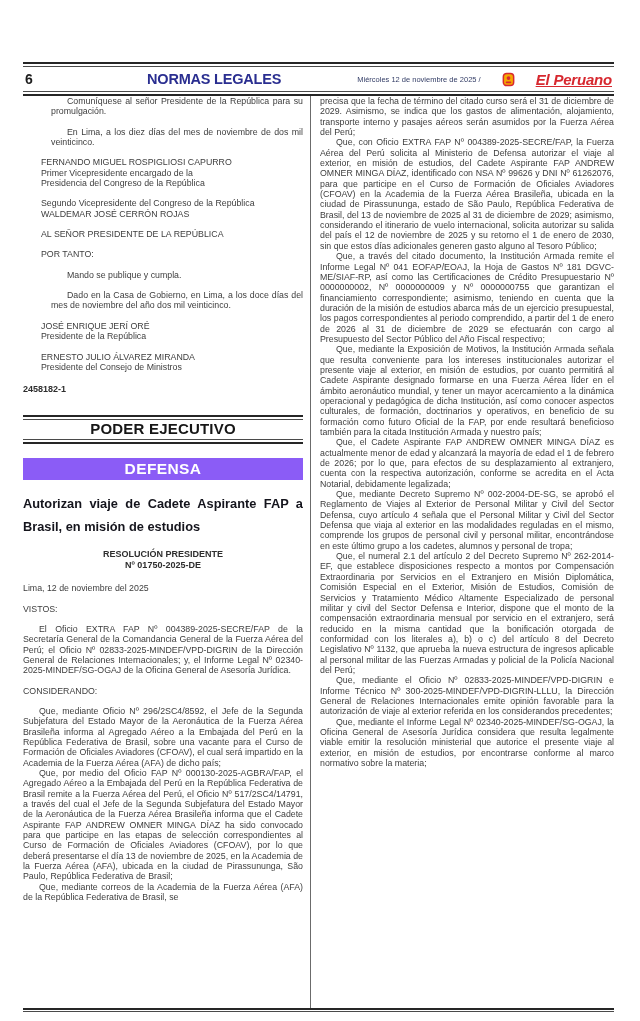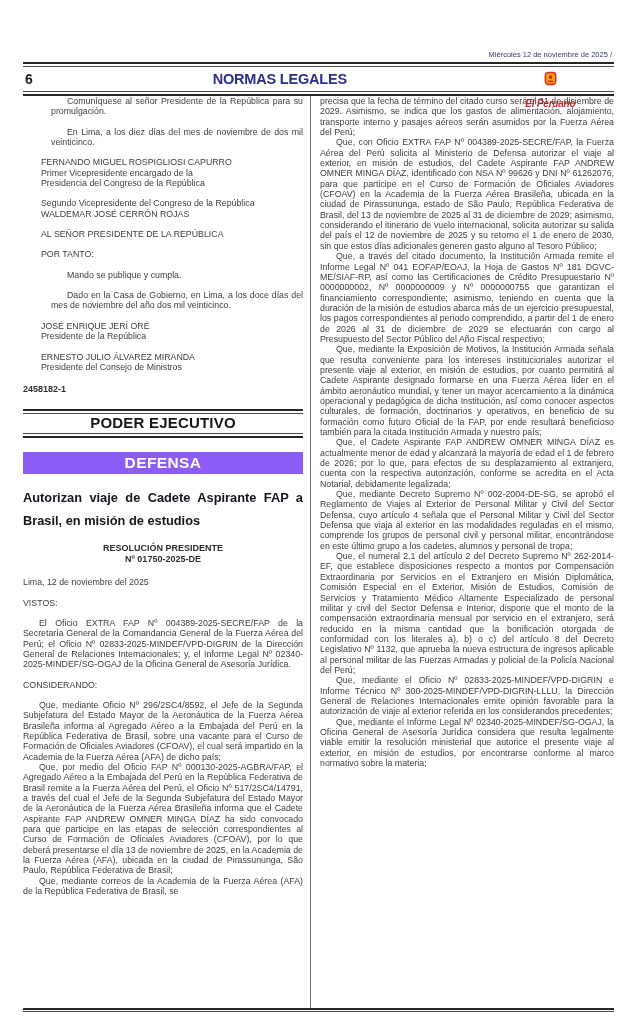--- a/index.html
+++ b/index.html
@@ -11,39 +11,39 @@
   
   .header { position:absolute; top:62px; left:23px; right:26px; }
   .hr-strong { height:5px; border-top:2.5px solid #262626; border-bottom:1px solid #4a4a4a; }
   .hr-strong2 { height:5px; border-top:1px solid #4a4a4a; border-bottom:2.5px solid #262626; }
   .header-content { display:flex; align-items:center; height:24px; padding:0 2px; }
   .page-num { font-weight:bold; font-size:14px; color:#1d1d1d; width:46px; }
   .header-title {
     flex:1; text-align:center; font-weight:bold; font-size:14.5px;
     color:#2a2e90; letter-spacing:-0.2px;
   }
-  .header-right { display:flex; align-items:center; gap:12px; white-space:nowrap;flex-direction:column; }
+  .header-right { display:flex; align-items:center; gap:20px; white-space:nowrap; }
   .header-date { font-size:7.5px; color:#333d66; }
   .brand-icon { display:inline-block; width:15px; height:15px; }
-  .brand-name { font-size:10px; font-weight:bold; font-style:italic; color:#d7282f; letter-spacing:-0.2px; }
+  .brand-name { font-size:15px; font-weight:bold; font-style:italic; color:#d7282f; letter-spacing:-0.2px;text-decoration:underline; }
   
   .columns { position:absolute; top:96px; left:23px; right:26px; bottom:13px; display:flex; }
   .col-left  { width:288px; padding-right:7px; border-right:1px solid #6b6b6b; }
   .col-right { flex:1; padding-left:9px; }
   .bottom-rule { position:absolute; left:23px; right:26px; bottom:9px; height:4px;
                  border-top:2.5px solid #262626; border-bottom:1px solid #4a4a4a; }
   
   .body-txt { font-size:8.8px; line-height:10.35px; text-align:justify; color:#3d3d3d; }
   .blk { margin-bottom:10px; }
   .indent { text-indent:16px;margin-left:28px; }
   .sig { padding-left:18px; margin-bottom:10px; }
   .caps-line { padding-left:18px; margin-bottom:10px; }
   .record-num { font-weight:bold; color:#2e2e2e; margin:12px 0 10px 0; font-size:9px; }
   
-  .section-band { margin:14px 0 14px 0; }
+  .section-band { margin:20px 0 14px 0; }
   .section-title { text-align:center; font-weight:bold; font-size:15px; color:#161616;
                    letter-spacing:0.2px; padding:4px 0 5px 0; }
   .ministry-box { background:#8b5cf6; color:#ffffff; text-align:center; font-weight:bold;
                   font-size:15.5px; letter-spacing:0.4px; padding:6px 0; margin-bottom:12px; }
   .article-title { font-weight:bold; font-size:12.8px; line-height:23px; color:#14141c;
                    text-align:justify; margin-bottom:11px; }
   .resolution { text-align:center; font-weight:bold; font-size:9px; line-height:11px;
                 color:#2e2e2e; margin-bottom:12px; }
   .label-line { margin:10px 0; }
   .cons-par { text-indent:16px; }

